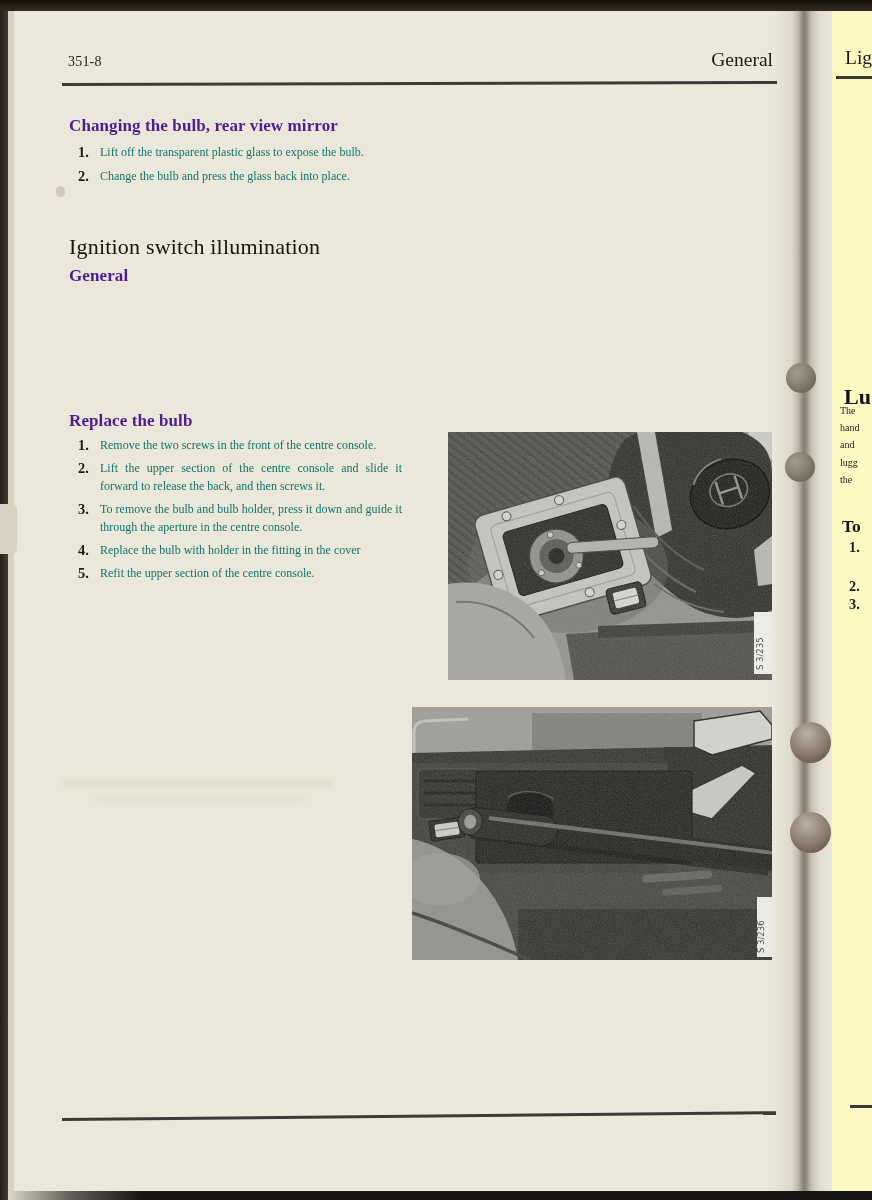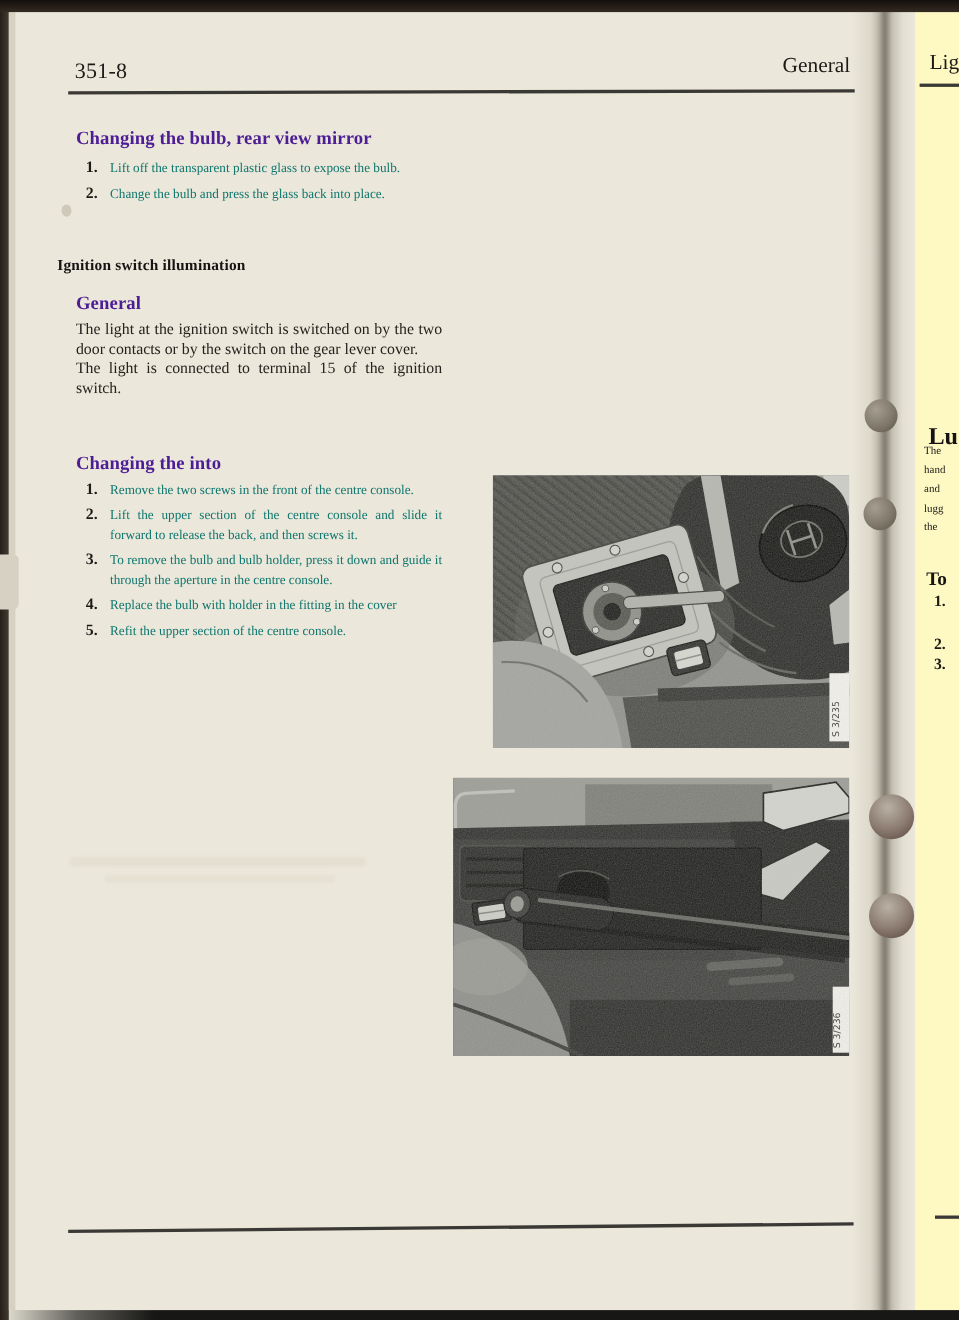--- a/index.html
+++ b/index.html
@@ -29,28 +29,28 @@
     background:#fef9c3;overflow:hidden;}
   .hole{position:absolute;border-radius:50%;filter:blur(.7px);}
   .hole.small{width:30px;height:30px;
     background:radial-gradient(circle at 35% 32%,#a59e90,#7e7769 58%,#5a5244 100%);}
   .hole.big{width:41px;height:41px;
     background:radial-gradient(circle at 42% 30%,#b9b1a4,#8d7d72 52%,#57443d 100%);}
   
   .ghost{position:absolute;background:#ddd9cb;border-radius:4px;filter:blur(1.5px);}
   .speck{position:absolute;background:#c7c2b4;border-radius:50%;filter:blur(.6px);}
   
-  .hdr-num{position:absolute;left:68px;top:54px;font-size:20px;letter-spacing:.2px;color:#1c1a17;}
+  .hdr-num{position:absolute;left:68px;top:54px;font-size:14px;letter-spacing:.2px;color:#1c1a17;}
   .hdr-title{position:absolute;right:99px;top:49px;font-size:19.5px;color:#1c1a17;}
   .rule{position:absolute;background:#3b3936;}
   .rule-top{left:62px;top:82px;width:715px;height:3.2px;transform:rotate(-.15deg);}
   .rule-bottom{left:62px;top:1118px;width:714px;height:3.2px;
     transform:rotate(-.55deg);transform-origin:left center;}
   .h-small{position:absolute;left:69px;font-size:17px;font-weight:bold;color:#4c1d95;letter-spacing:.1px;}
-  .h-large{position:absolute;left:52px;font-size:14px;font-weight:bold;color:#161412;letter-spacing:.2px;}
+  .h-large{position:absolute;left:69px;font-size:22px;font-weight:normal;color:#161412;letter-spacing:.2px;}
   .para{position:absolute;left:69px;width:333px;font-size:14.4px;line-height:17.6px;
     text-align:justify;color:#26231f;}
   .para p{margin:0;}
   .olist{position:absolute;left:78px;width:324px;}
   .oitem{display:flex;margin-bottom:5px;}
   .oitem .num{width:22px;flex:0 0 22px;font-weight:bold;font-size:14.4px;line-height:18px;color:#1d1b18;}
   .oitem .txt{flex:1;font-size:12px;line-height:18px;text-align:justify;color:#0f766e;}
   .list-mirror .oitem{margin-bottom:6px;}
   
   .photo{position:absolute;display:block;}
@@ -82,26 +82,22 @@
       <span class="txt">Lift off the transparent plastic glass to expose the bulb.</span>
     </div>
     <div class="oitem">
       <span class="num">2.</span>
       <span class="txt">Change the bulb and press the glass back into place.</span>
     </div>
   </div>
 
   <div class="h-large" style="top:234px">Ignition switch illumination</div>
   <div class="h-small" style="top:266px">General</div>
-  <div class="para" style="top:292px">
-    <p>The light at the ignition switch is switched on by the two door contacts or by the switch on the gear lever cover.</p>
-    <p>The light is connected to terminal 15 of the ignition switch.</p>
-  </div>
-
-  <div class="h-small" style="top:411px">Changing the into</div>
+
+  <div class="h-small" style="top:411px">Replace the bulb</div>
 
   <div class="olist" style="top:436px">
     <div class="oitem">
       <span class="num">1.</span>
       <span class="txt">Remove the two screws in the front of the centre console.</span>
     </div>
     <div class="oitem">
       <span class="num">2.</span>
       <span class="txt">Lift the upper section of the centre console and slide it forward to release the back, and then screws it.</span>
     </div>

